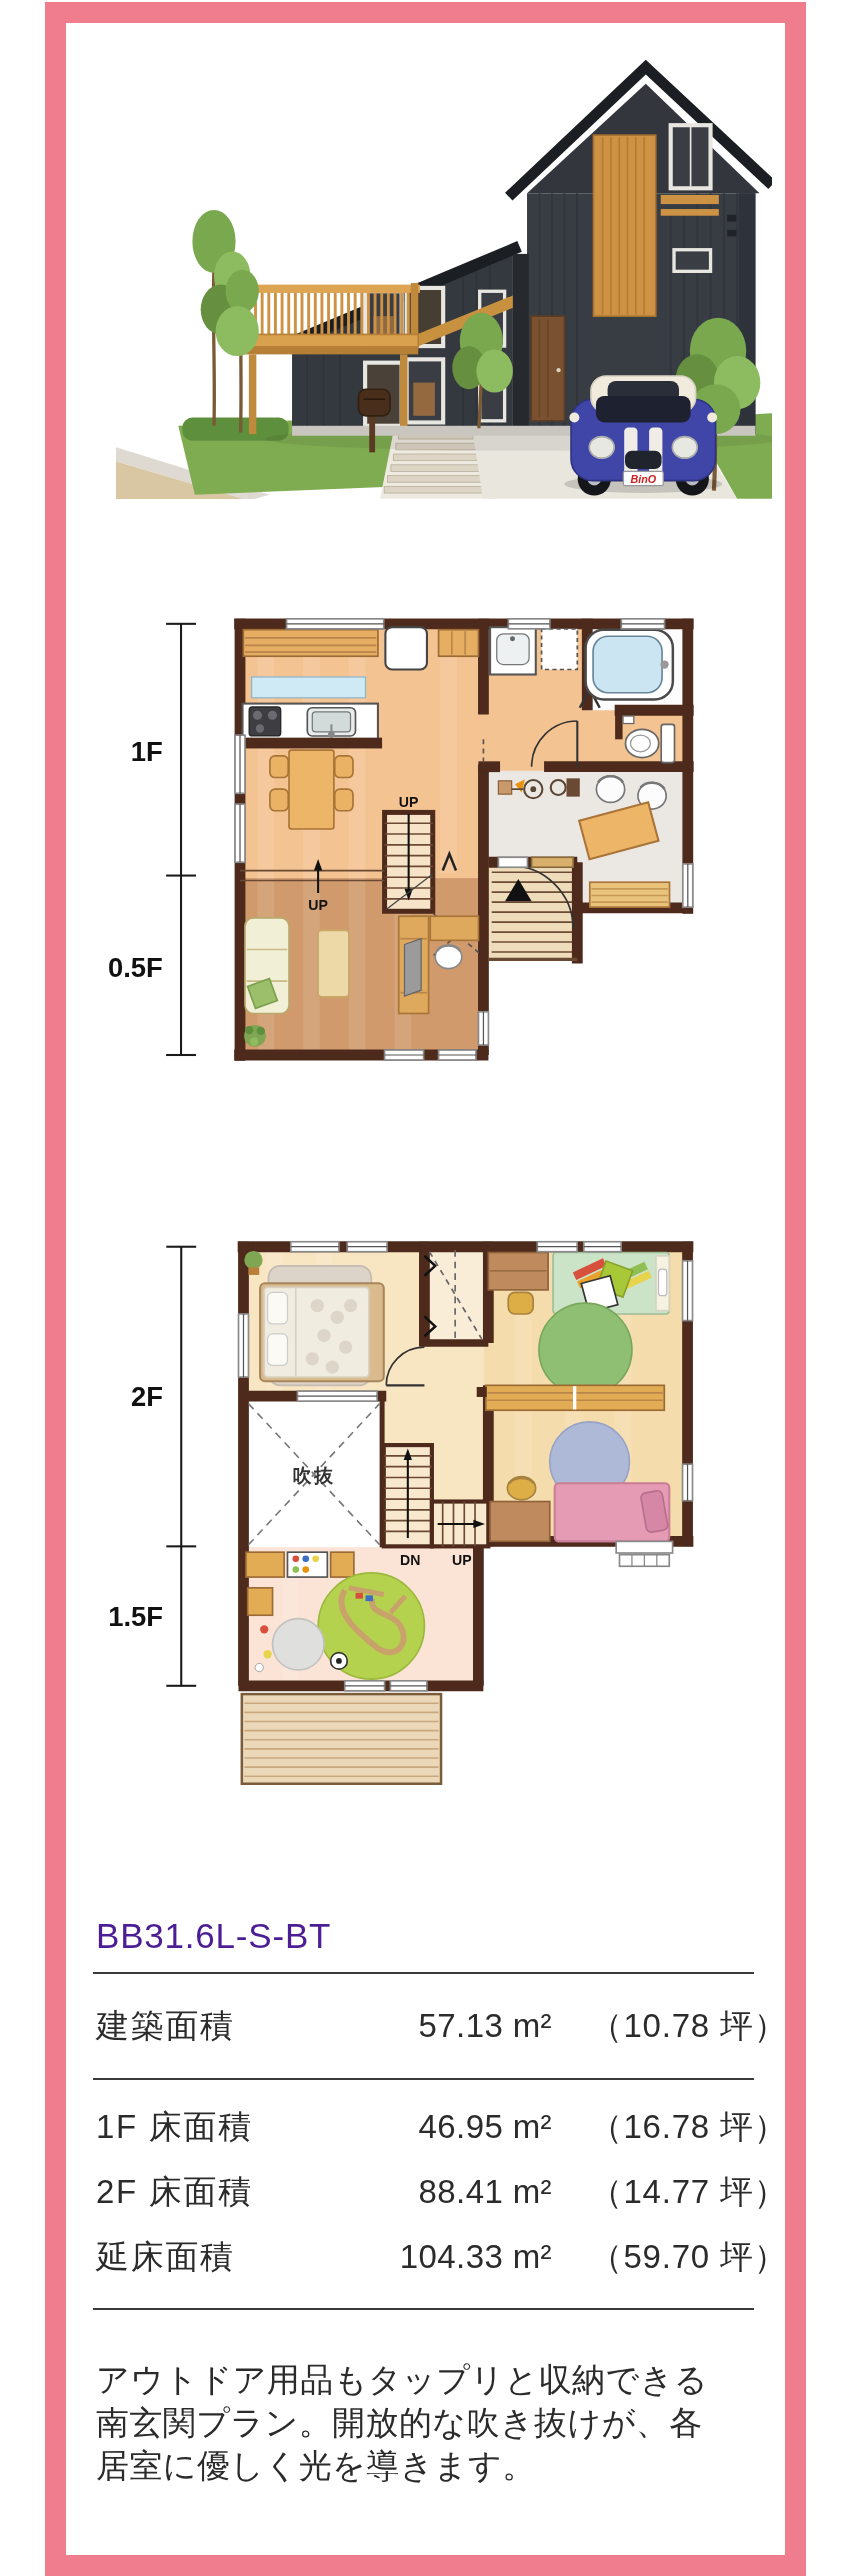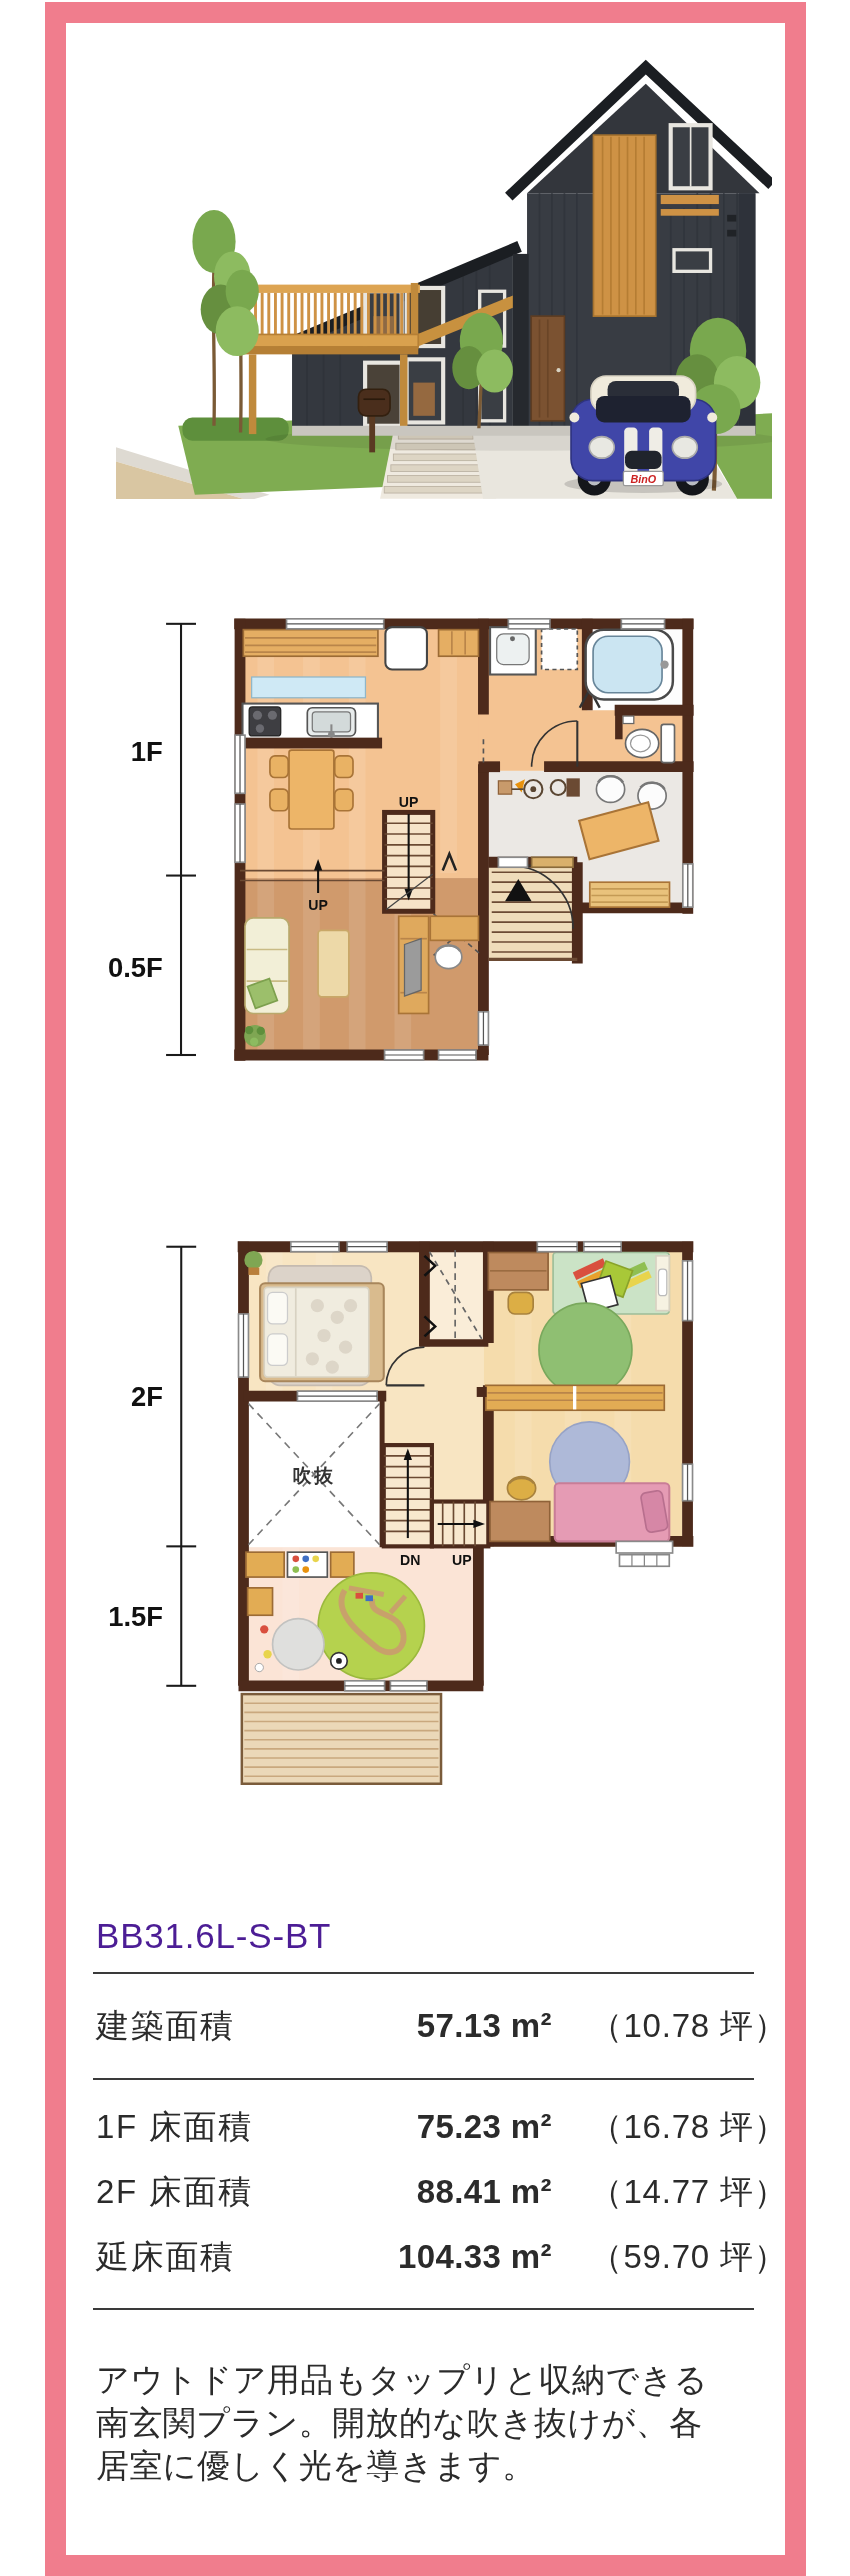--- a/index.html
+++ b/index.html
@@ -10,21 +10,21 @@
   .frame{position:absolute;left:45px;top:1.7px;width:761px;height:2574px;
     border:21.6px solid #F07D8D;box-sizing:border-box;}
   .abs{position:absolute;}
   
   .model{position:absolute;left:96px;top:1916px;font-size:35px;font-weight:400;
     letter-spacing:0.8px;color:#4c1d95;}
   .rule{position:absolute;left:93px;width:661px;border-top:2.1px solid #3a3a3a;height:0;}
   .arow{position:absolute;left:96px;width:660px;display:grid;
     grid-template-columns:274px 166px 1fr;font-size:33px;align-items:baseline;gap:16px;}
   .arow .lbl{letter-spacing:1.7px;}
-  .arow .val{text-align:right;letter-spacing:0.4px;font-weight:bold;}
+  .arow .val{text-align:right;letter-spacing:0.4px;}
   .arow .tsb{padding-left:21.6px;letter-spacing:0.8px;white-space:nowrap;}
   .desc{position:absolute;left:96px;top:2358px;width:621px;font-size:33px;
     line-height:43px;letter-spacing:0.4px;}
   
   .wall{stroke:#4D2A1B;fill:none;}
   .w13{stroke-width:13;} .w9{stroke-width:9;} .w6{stroke-width:6;}
   .thin{stroke:#6B4A33;stroke-width:2;fill:none;}
   .dim{stroke:#1a1a1a;stroke-width:2.5;fill:none;}
   .dimlab{font-size:33px;font-weight:600;fill:#111;}
   .small-lab{font-size:17px;font-weight:700;fill:#111;}
@@ -643,21 +643,21 @@
 <div class="arow" style="top:2004px">
   <span class="lbl">建築面積</span>
   <span class="val">57.13 m²</span>
   <span class="tsb">（10.78 坪）</span>
 </div>
 
 <div class="rule" style="top:2078px"></div>
 
 <div class="arow" style="top:2105px">
   <span class="lbl">1F 床面積</span>
-  <span class="val">75.23 m²</span>
+  <span class="val">46.95 m²</span>
   <span class="tsb">（16.78 坪）</span>
 </div>
 <div class="arow" style="top:2170px">
   <span class="lbl">2F 床面積</span>
   <span class="val">88.41 m²</span>
   <span class="tsb">（14.77 坪）</span>
 </div>
 <div class="arow" style="top:2235px">
   <span class="lbl">延床面積</span>
   <span class="val">104.33 m²</span>

